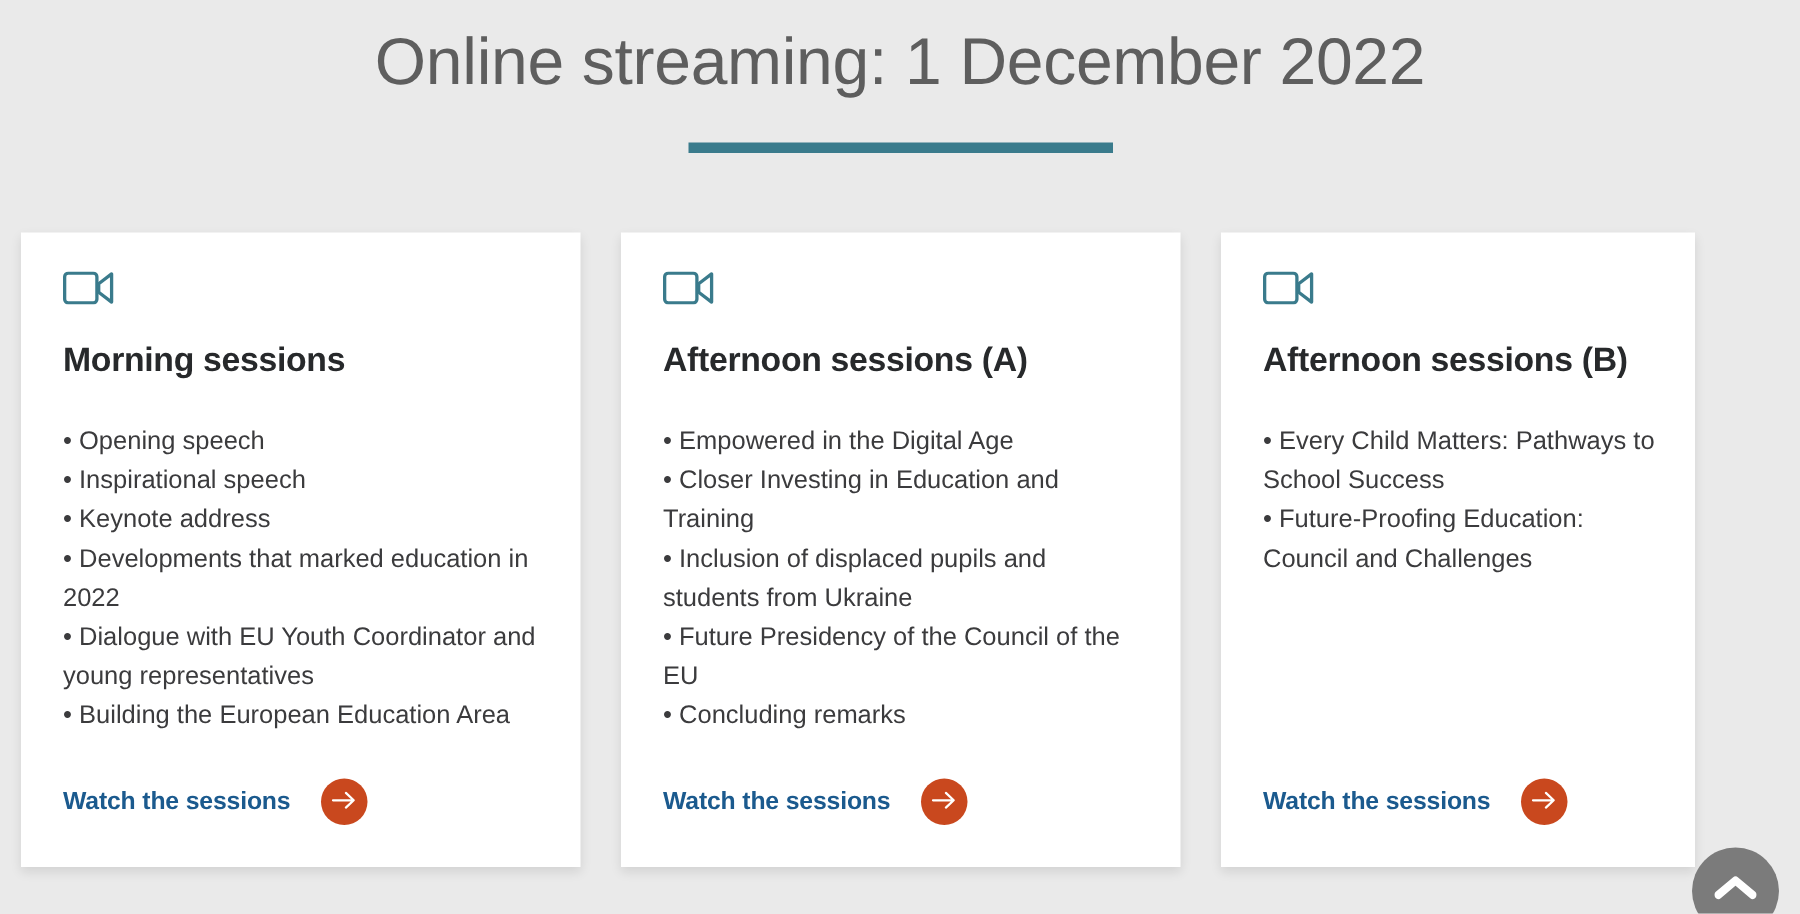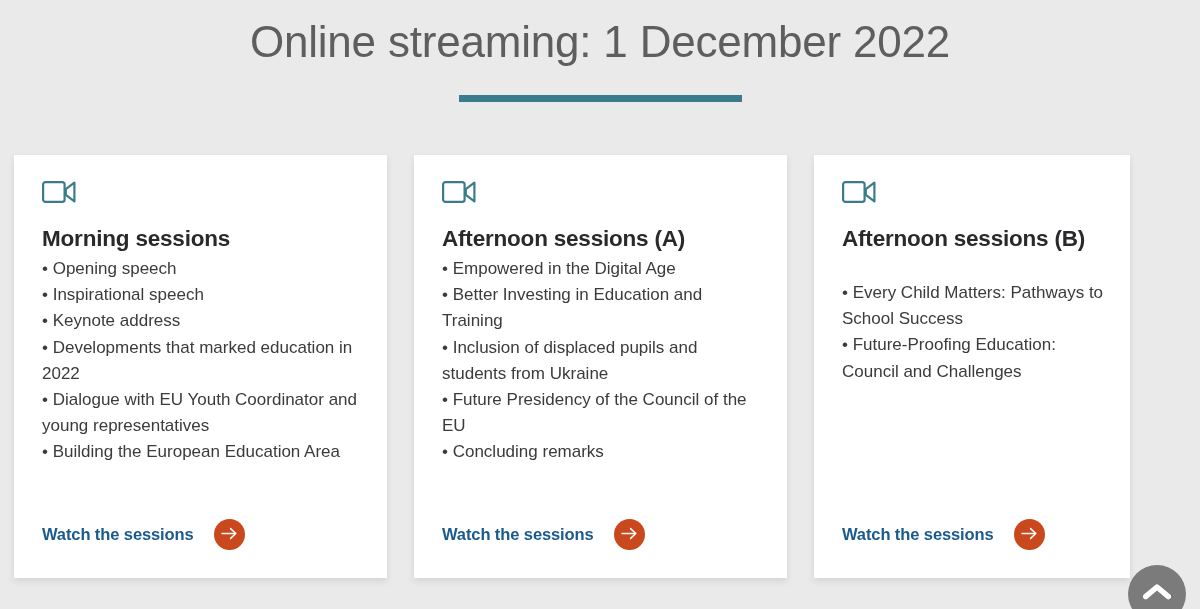--- a/index.html
+++ b/index.html
@@ -66,21 +66,21 @@
     display: block;
     margin-bottom: 18px;
   }
 
   
   .card-title {
     font-size: 22.5px;
     font-weight: bold;
     color: #27292b;
     letter-spacing: -0.2px;
-    margin-bottom: 4px;
+    margin-bottom: 28px;
     line-height: 1.2;
   }
 
   
   .bullets {
     list-style: none;
     font-size: 17px;
     color: #3b3b3d;
     line-height: 26.2px;
   }
@@ -190,21 +190,21 @@
       <svg width="34" height="22" viewBox="0 0 34 22" fill="none" xmlns="http://www.w3.org/2000/svg">
         <rect x="1.1" y="1.1" width="21.5" height="19.8" rx="2.4" stroke="#3a7b8c" stroke-width="2.2"></rect>
         <path d="M23.8 8.2 L32.4 1.6 V20.4 L23.8 13.8 Z" stroke="#3a7b8c" stroke-width="2.2" stroke-linejoin="round" fill="none"></path>
       </svg>
     </span>
 
     <h2 class="card-title">Afternoon sessions (A)</h2>
 
     <ul class="bullets">
       <li>Empowered in the Digital Age</li>
-      <li>Better Investing in Education and Training</li>
+      <li>Closer Investing in Education and Training</li>
       <li>Inclusion of displaced pupils and students from Ukraine</li>
       <li>Future Presidency of the Council of the EU</li>
       <li>Concluding remarks</li>
     </ul>
 
     <div class="watch-row">
       <a class="watch-link" href="#">Watch the sessions</a>
       <button class="arrow-btn">
         <span>
           <svg width="17" height="13" viewBox="0 0 17 13" fill="none" xmlns="http://www.w3.org/2000/svg">

